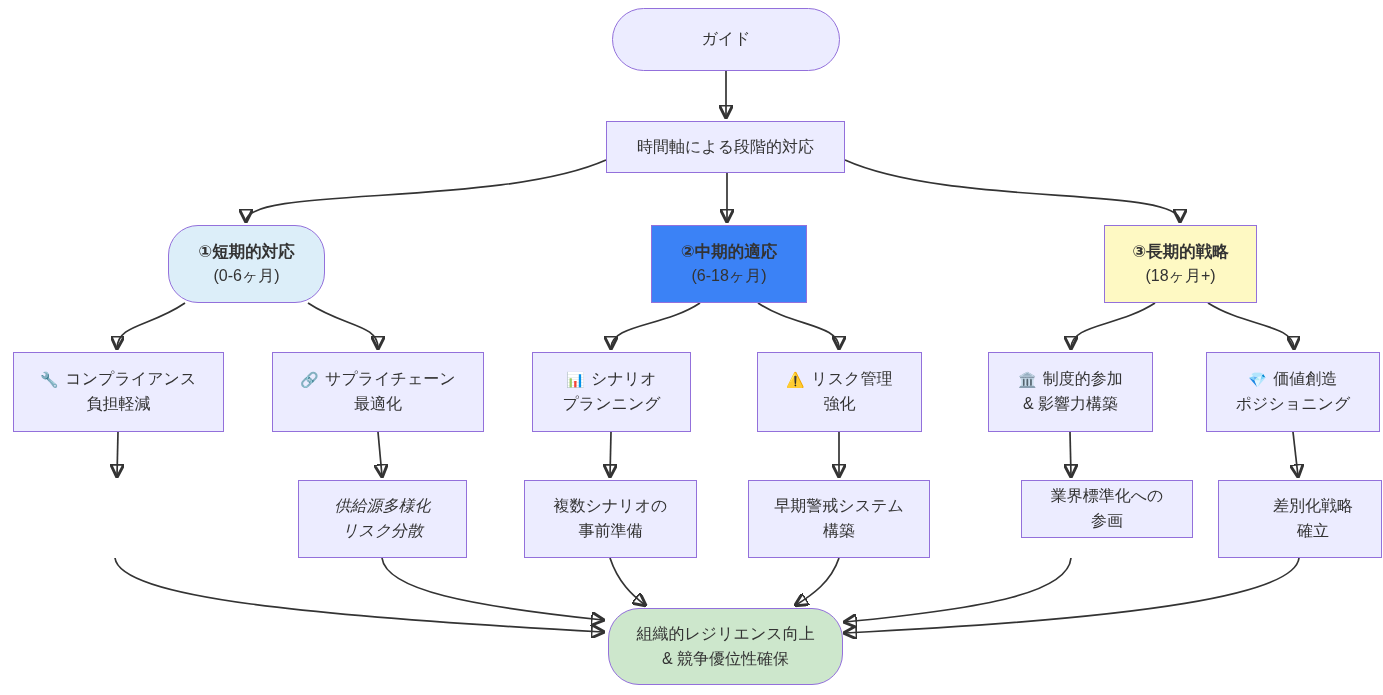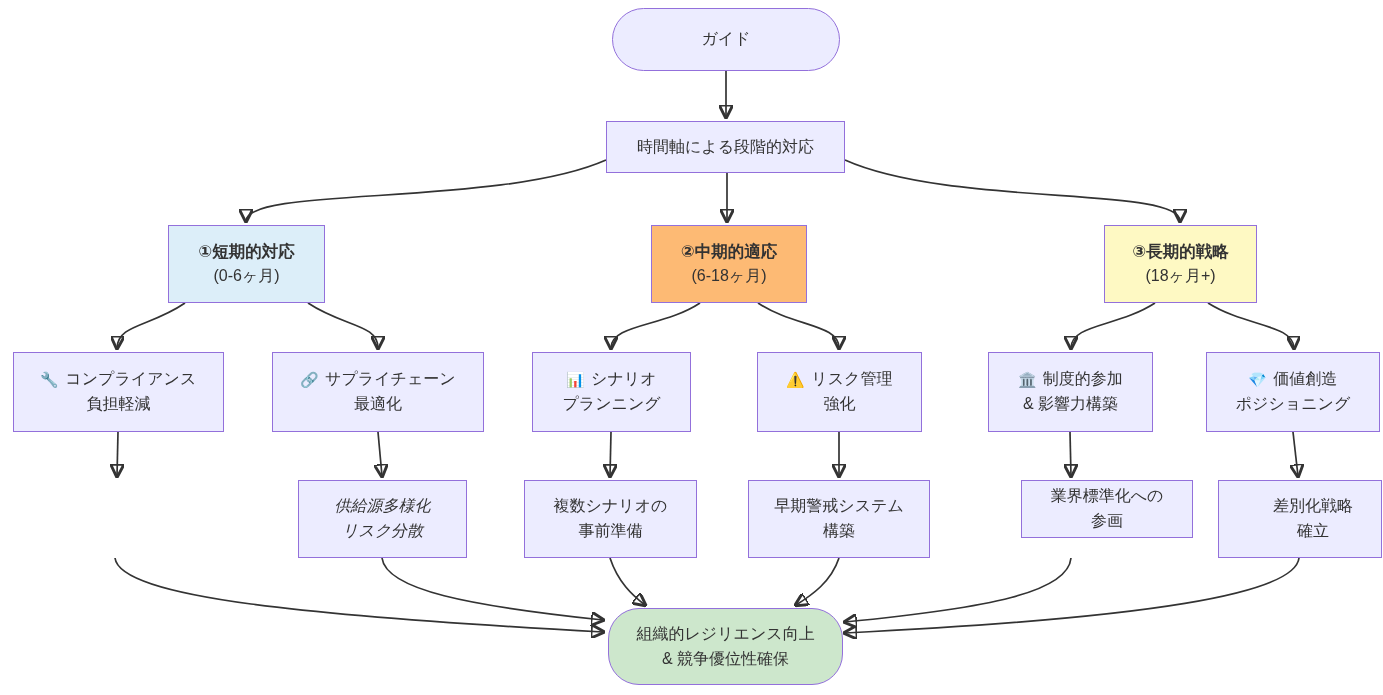--- a/index.html
+++ b/index.html
@@ -16,22 +16,22 @@
   .node{
     position:absolute;box-sizing:border-box;
     border:1.3px solid #9370db;background:#ececff;
     display:flex;flex-direction:column;align-items:center;justify-content:center;
     text-align:center;font-size:16px;line-height:1.55;color:#333333;
   }
   .node .row{display:flex;align-items:center;justify-content:center;gap:6px;white-space:nowrap;}
   .stadium{border-radius:33px;}
   .branch .title{font-weight:bold;font-size:16.5px;}
   .goal{background:#cde7cc;border-radius:31px;}
-  .b1{background:#dceef9;}
-  .b2{background:#fdba74;text-align:center;}
+  .b1{background:#dceef9;border-radius:30px;}
+  .b2{background:#3b82f6;text-align:center;}
   .b3{background:#fef9c3;}
   .icon{font-size:15px;}
 </style>
 </head>
 <body>
 
 <div class="canvas">
 
   <svg class="edges" width="1383" height="695" viewBox="0 0 1383 695">
     <defs>

